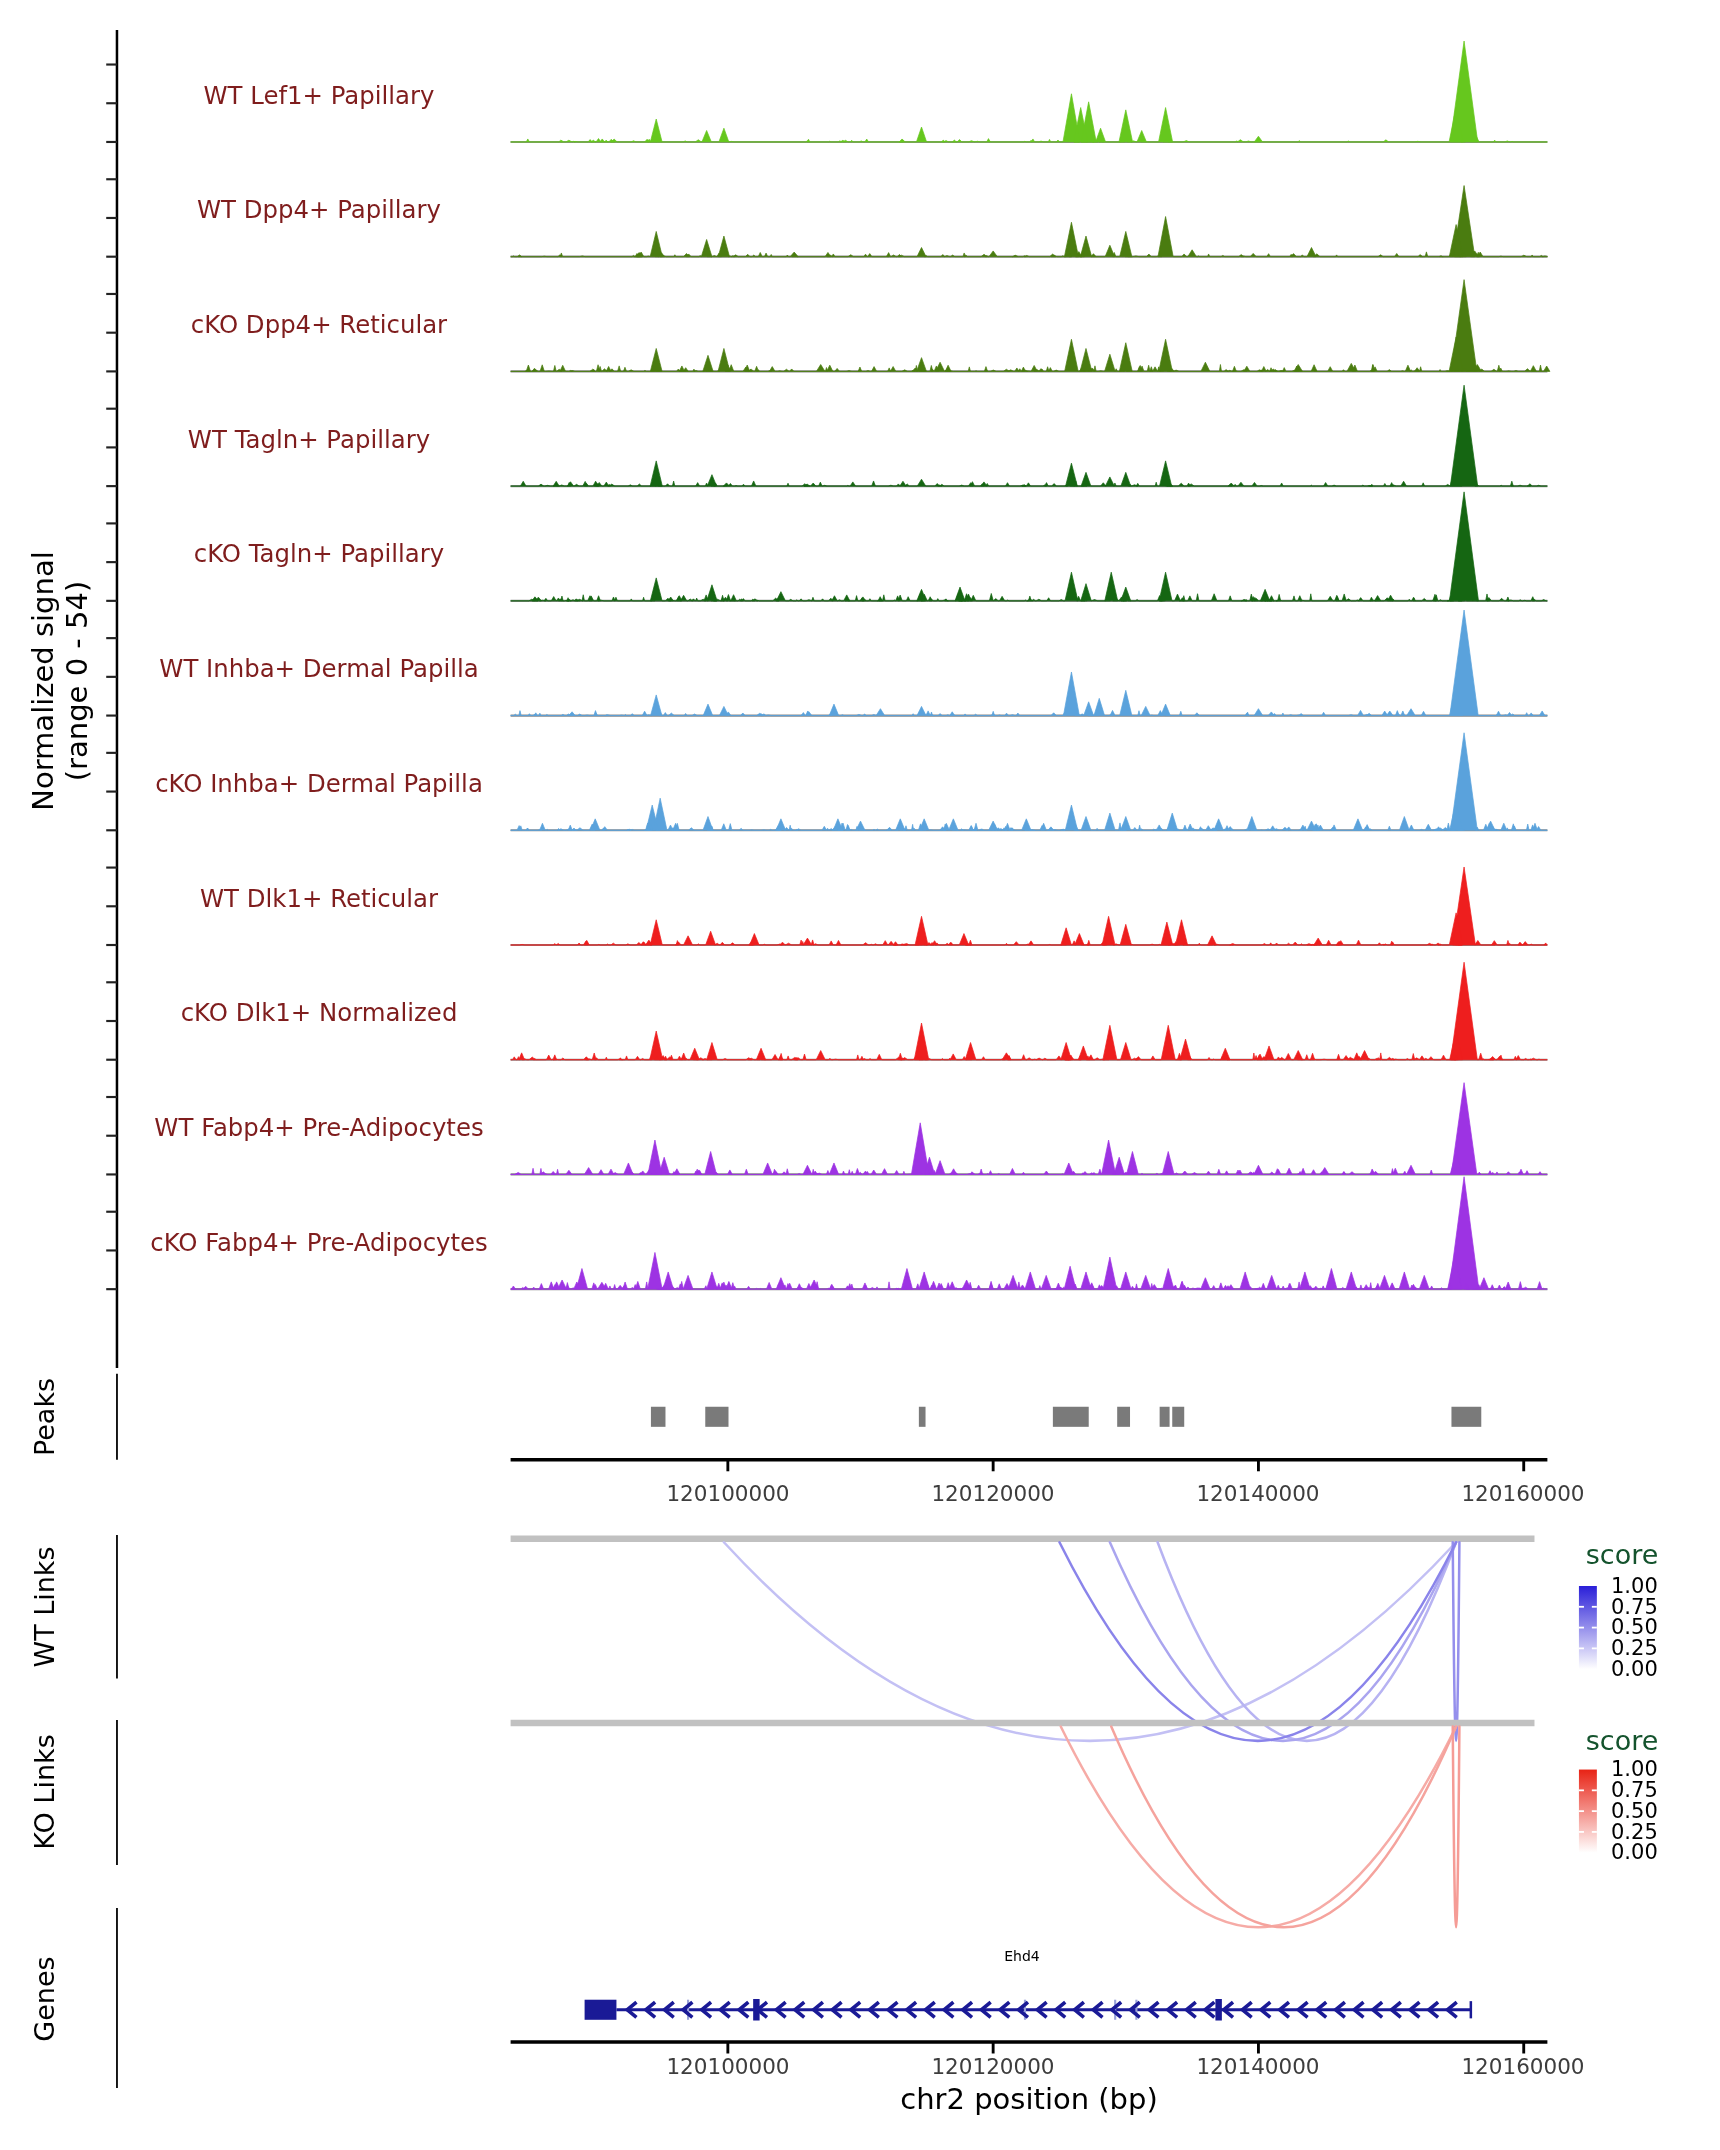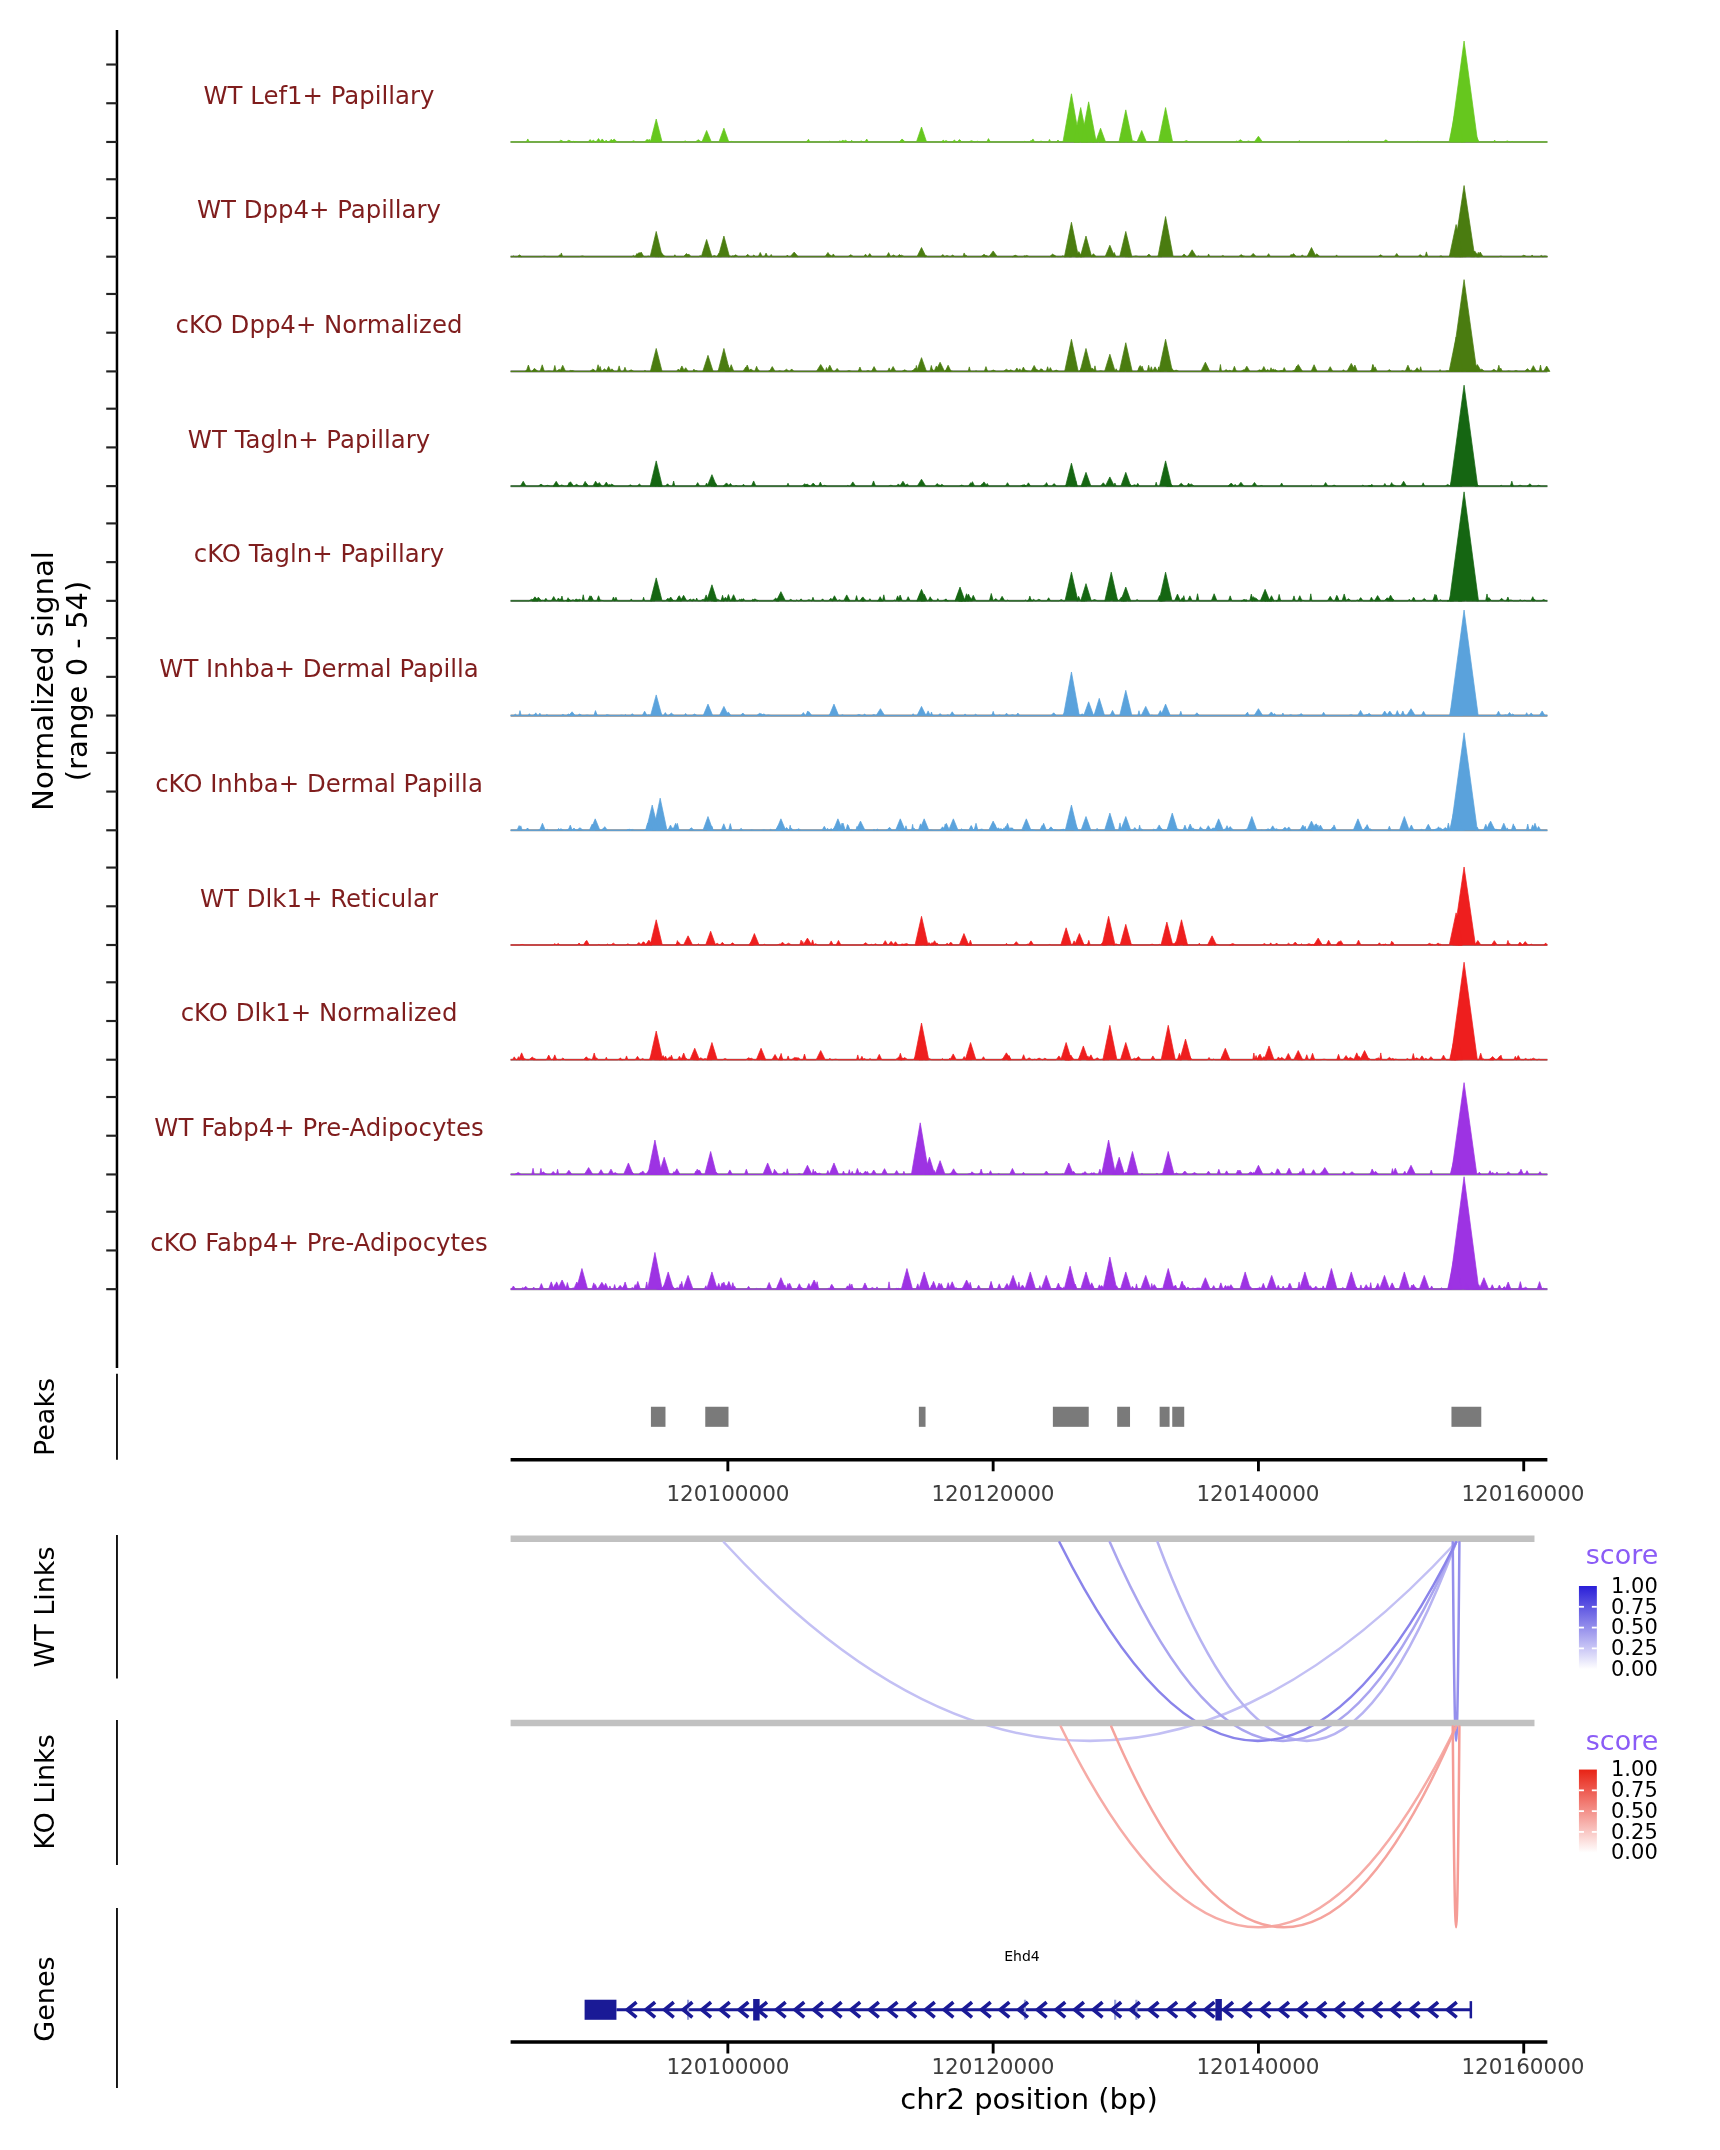--- a/index.html
+++ b/index.html
@@ -3,21 +3,21 @@
 <meta charset="utf-8">
 <style>
   html,body{margin:0;padding:0;background:#ffffff;}
   .fig{position:relative;width:1721px;height:2151px;background:#fff;
        font-family:"DejaVu Sans","Liberation Sans",sans-serif;overflow:hidden;}
   .txt{position:absolute;transform:translate(-50%,-50%);white-space:nowrap;color:#111;}
   .vlabel{position:absolute;transform:translate(-50%,-50%) rotate(-90deg);white-space:nowrap;color:#000;}
   .track-label{font-size:24.4px;color:#7f1d1d;}
   .ylab{font-size:29px;line-height:34px;text-align:center;}
   .section-label{font-size:27px;}
-  .score-title{font-size:27px;color:#8b5cf6;}
+  .score-title{font-size:27px;color:#14532d;}
   .legend-tick{position:absolute;transform:translate(0,-50%);font-size:21px;color:#000;}
   .axis-tick-label{position:absolute;transform:translate(-50%,-50%);font-size:21.5px;color:#3d3d3d;}
   .xlab{font-size:29px;color:#000;}
   .gene-name{font-size:14px;color:#000;}
   svg{position:absolute;left:0;top:0;}
 </style>
 </head>
 <body>
 
 <div class="fig">
@@ -26,21 +26,21 @@
     <div>Normalized signal</div>
     <div>(range 0 - 54)</div>
   </div>
   <div class="vlabel section-label" style="left:44px;top:1417px;">Peaks</div>
   <div class="vlabel section-label" style="left:44px;top:1607px;">WT Links</div>
   <div class="vlabel section-label" style="left:44px;top:1792px;">KO Links</div>
   <div class="vlabel section-label" style="left:44px;top:1999px;">Genes</div>
 
   <div class="txt track-label" style="left:319px;top:95px;">WT Lef1+ Papillary</div>
   <div class="txt track-label" style="left:319px;top:209px;">WT Dpp4+ Papillary</div>
-  <div class="txt track-label" style="left:319px;top:324px;">cKO Dpp4+ Normalized</div>
+  <div class="txt track-label" style="left:319px;top:324px;">cKO Dpp4+ Reticular</div>
   <div class="txt track-label" style="left:309px;top:439px;">WT Tagln+ Papillary</div>
   <div class="txt track-label" style="left:319px;top:553px;">cKO Tagln+ Papillary</div>
   <div class="txt track-label" style="left:319px;top:668px;">WT Inhba+ Dermal Papilla</div>
   <div class="txt track-label" style="left:319px;top:783px;">cKO Inhba+ Dermal Papilla</div>
   <div class="txt track-label" style="left:319px;top:898px;">WT Dlk1+ Reticular</div>
   <div class="txt track-label" style="left:319px;top:1012px;">cKO Dlk1+ Normalized</div>
   <div class="txt track-label" style="left:319px;top:1127px;text-align:center;">WT Fabp4+ Pre-Adipocytes</div>
   <div class="txt track-label" style="left:319px;top:1242px;">cKO Fabp4+ Pre-Adipocytes</div>
 
   <div class="txt score-title" style="left:1622px;top:1554px;">score</div>

